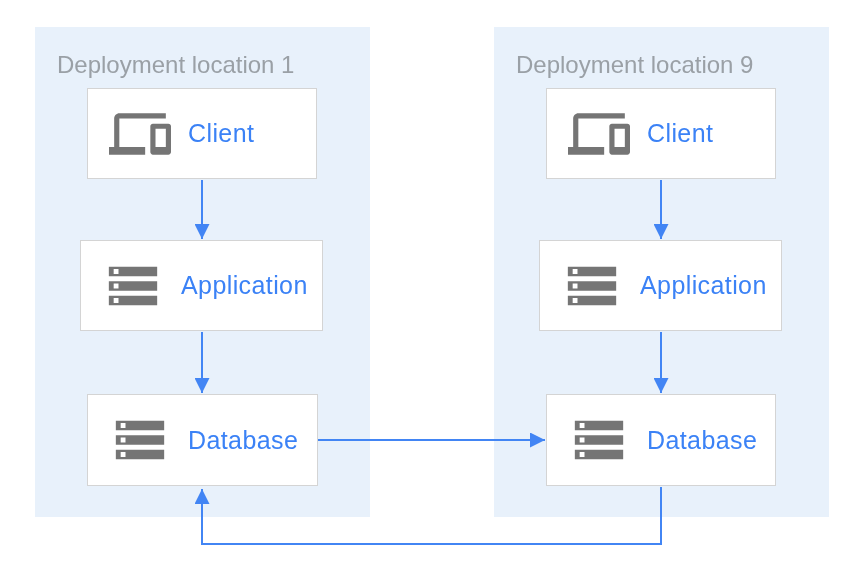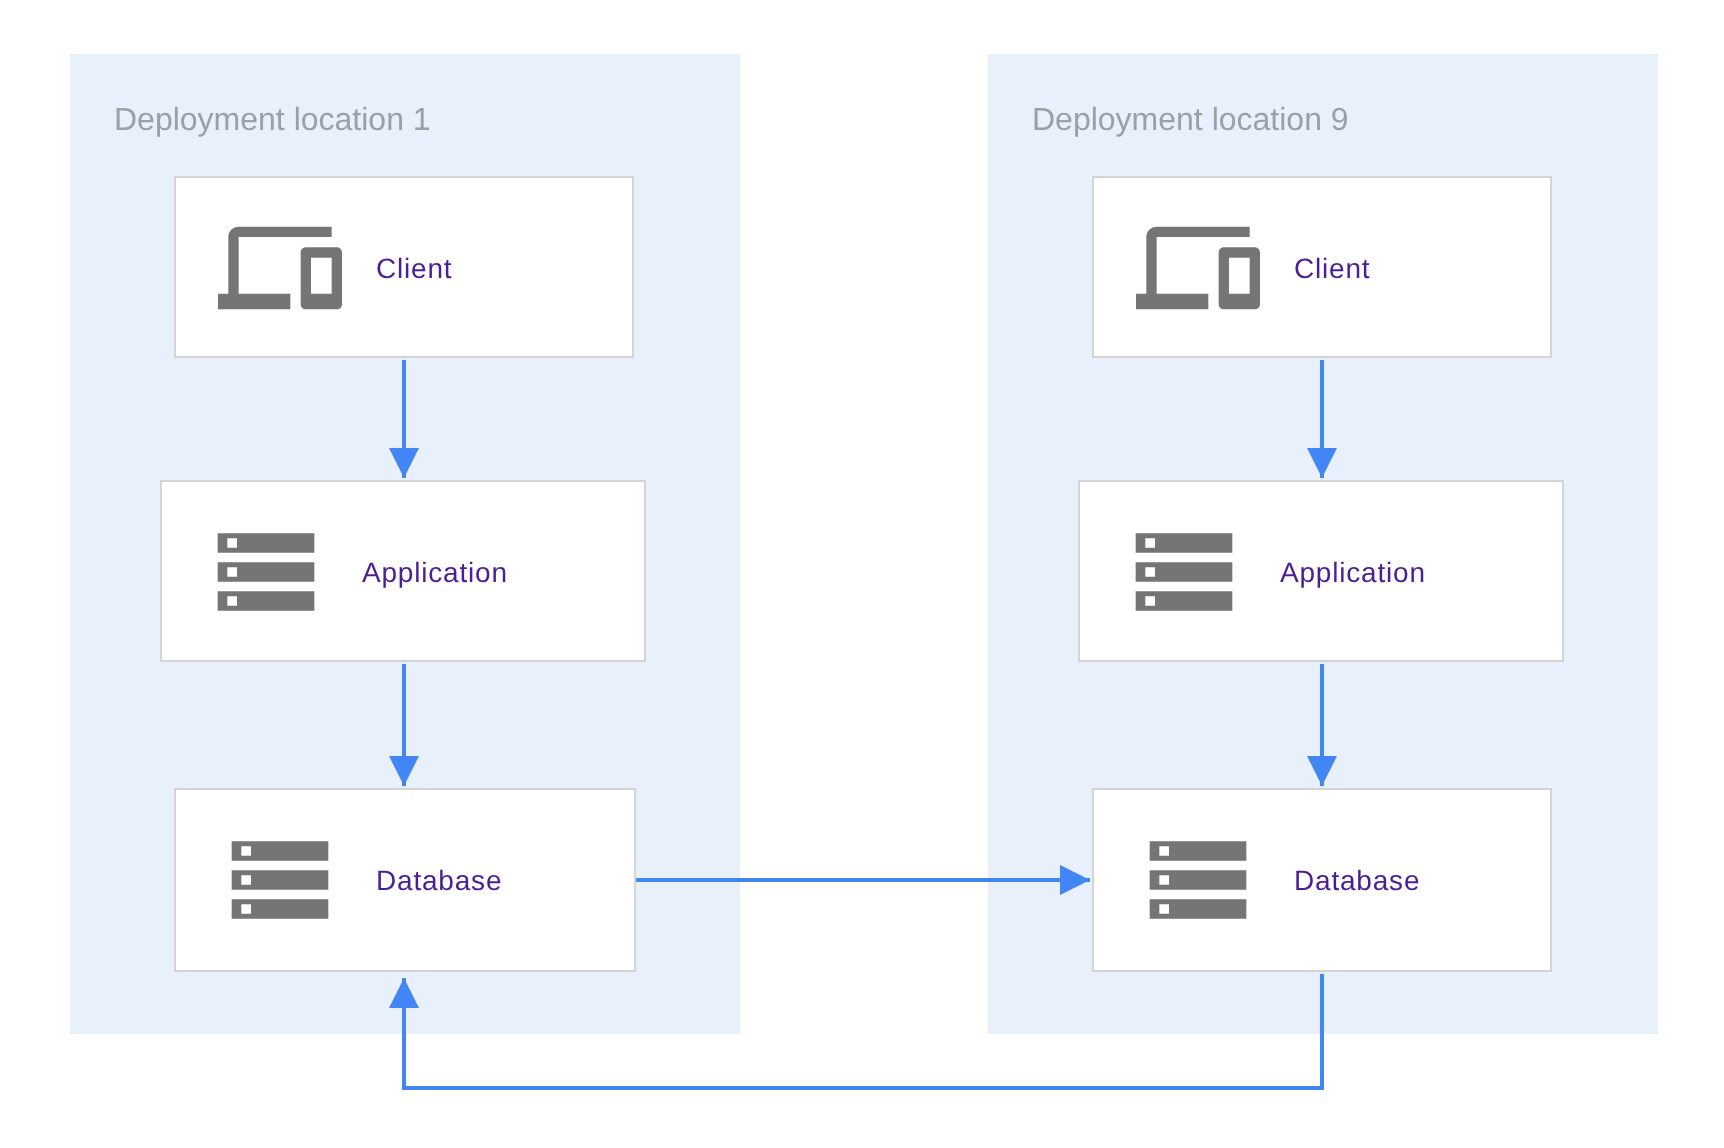--- a/index.html
+++ b/index.html
@@ -21,21 +21,21 @@
     width: 335px;
     height: 490px;
     background: #e8f1fb;
   }
   .zone--1 { left: 35px; }
   .zone--2 { left: 494px; }
   .zone-title {
     position: absolute;
     left: 22px;
     top: 24px;
-    font-size: 16px;
+    font-size: 24px;
     line-height: 1.2;
     color: #9aa0a6;
     white-space: nowrap;
   }
   .edges {
     position: absolute;
     left: 0;
     top: 0;
     width: 862px;
     height: 574px;
@@ -57,23 +57,23 @@
     display: flex;
     align-items: center;
     justify-content: center;
     flex: 0 0 auto;
   }
   .node .icon-wrap svg {
     display: block;
     fill: #757575;
   }
   .node .label {
-    font-size: 14px;
+    font-size: 25px;
     letter-spacing: 0.4px;
-    color: #4c1d95;
+    color: #3b82f6;
     white-space: nowrap;
   }
   
   .node--client1      { left: 87px;  top: 88px;  width: 230px; height: 91px; }
   .node--application1 { left: 80px;  top: 240px; width: 243px; height: 91px; }
   .node--database1    { left: 87px;  top: 394px; width: 231px; height: 92px; }
   .node--client2      { left: 546px; top: 88px;  width: 230px; height: 91px; }
   .node--application2 { left: 539px; top: 240px; width: 243px; height: 91px; }
   .node--database2    { left: 546px; top: 394px; width: 230px; height: 92px; }
 </style>

